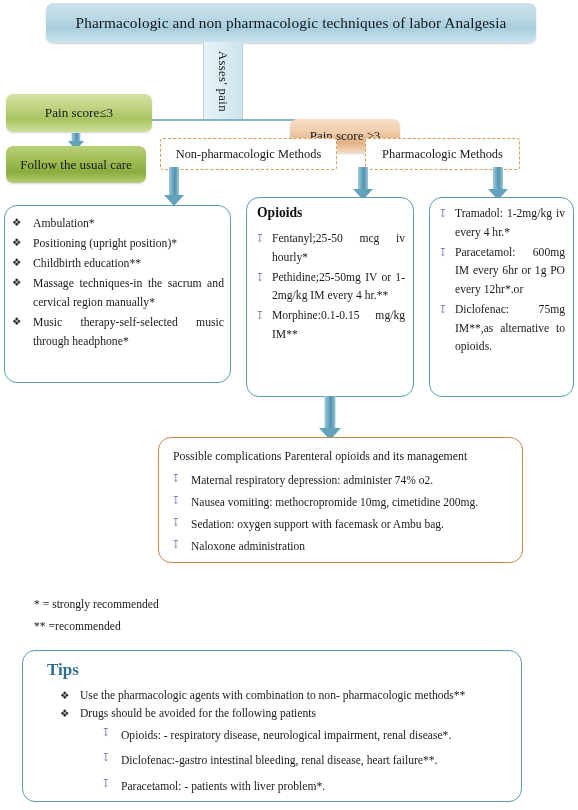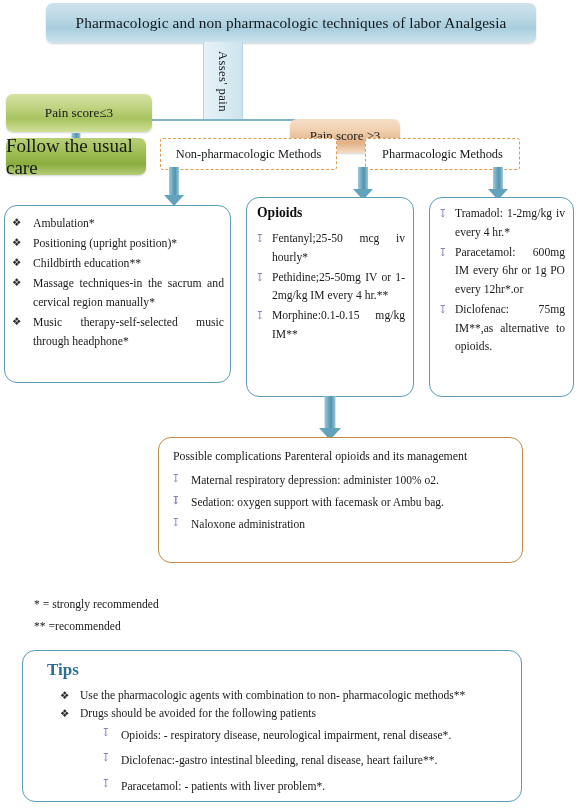--- a/index.html
+++ b/index.html
@@ -46,25 +46,25 @@
     font-size:13.2px;color:#16191a;
   }
   #pain-high{
     left:290px;top:99px;width:110px;height:34px;border-radius:7px;
     background:linear-gradient(180deg,#f6dec7 0%,#f0cfae 35%,#e2b184 70%,#f4ddc6 100%);
     box-shadow:0 1px 2px rgba(0,0,0,.17);
     display:flex;align-items:center;justify-content:center;
     font-size:13px;color:#16191a;margin-top:20px;
   }
   #usual-care{
-    left:6px;top:138px;width:140px;height:37px;border-radius:7px;
+    left:6px;top:146px;width:140px;height:37px;border-radius:7px;
     background:linear-gradient(180deg,#b9d07a 0%,#a3c057 35%,#8aac3d 70%,#b4cd78 100%);
     box-shadow:0 1px 2px rgba(0,0,0,.17);
     display:flex;align-items:center;justify-content:center;
-    font-size:19px;color:#16191a;
+    font-size:13px;color:#16191a;
   }
 
   
   .dashed{
     border:1.3px dashed #e09a4e;border-radius:3px;background:#fff;
     display:flex;align-items:center;justify-content:center;
     font-size:12.4px;color:#16191a;
   }
   #nonpharm-box{left:160px;top:138px;width:175px;height:30px;}
   #pharm-box{left:365px;top:138px;width:153px;height:30px;}
@@ -229,22 +229,22 @@
 </div>
 
 <div class="arrow" id="arr-comp">
   <div class="shaft"></div>
   <div class="head"></div>
 </div>
 
 <div class="abs" id="complications-box">
   <div id="comp-title">Possible complications Parenteral opioids and its management</div>
   <ul class="lst arw">
-    <li><span class="bul">↧</span><span>Maternal respiratory depression: administer 100% o2.</span></li>
-    <li><span class="bul">↧</span></li>
+    <li><span class="bul">↧</span><span>Maternal respiratory depression: administer 74% o2.</span></li>
+    <li><span class="bul">↧</span><span>Nausea vomiting: methocropromide 10mg, cimetidine 200mg.</span></li>
     <li><span class="bul">↧</span><span>Sedation: oxygen support with facemask or Ambu bag.</span></li>
     <li><span class="bul">↧</span><span>Naloxone administration</span></li>
   </ul>
 </div>
 
 <div class="abs legend" id="legend1">* = strongly recommended</div>
 <div class="abs legend" id="legend2">** =recommended</div>
 
 <div class="abs" id="tips-box">
   <div id="tips-head">Tips</div>

